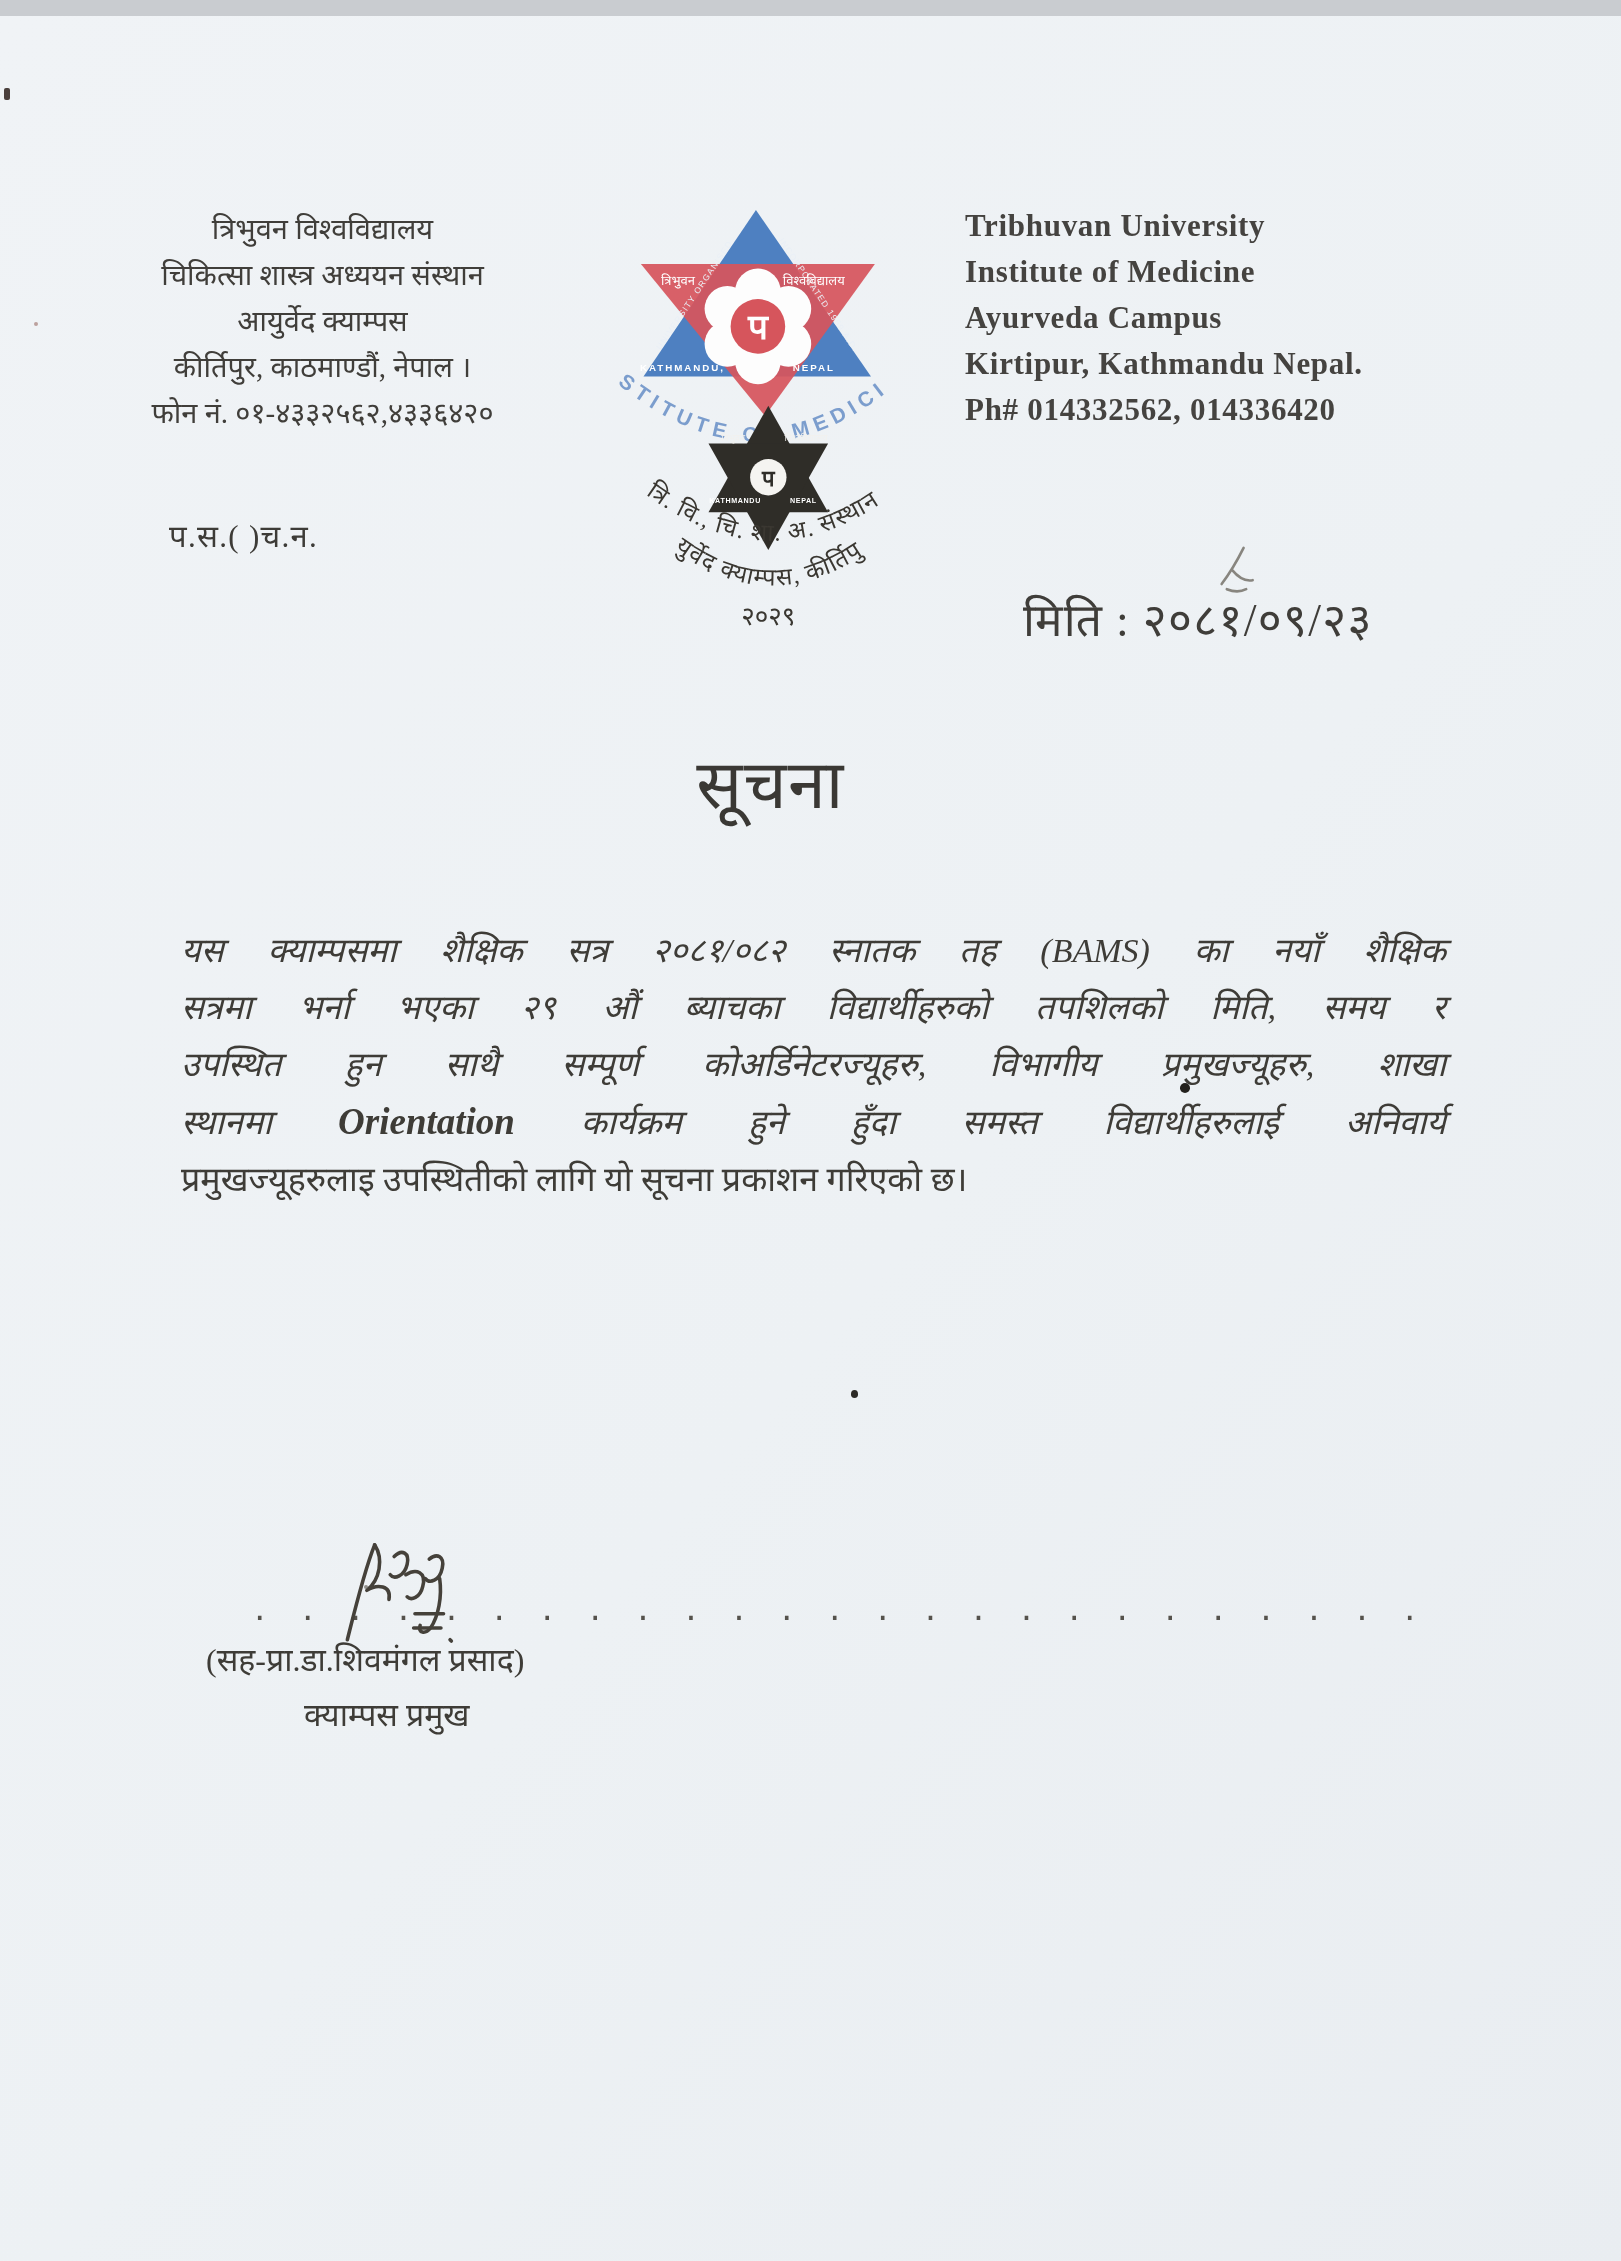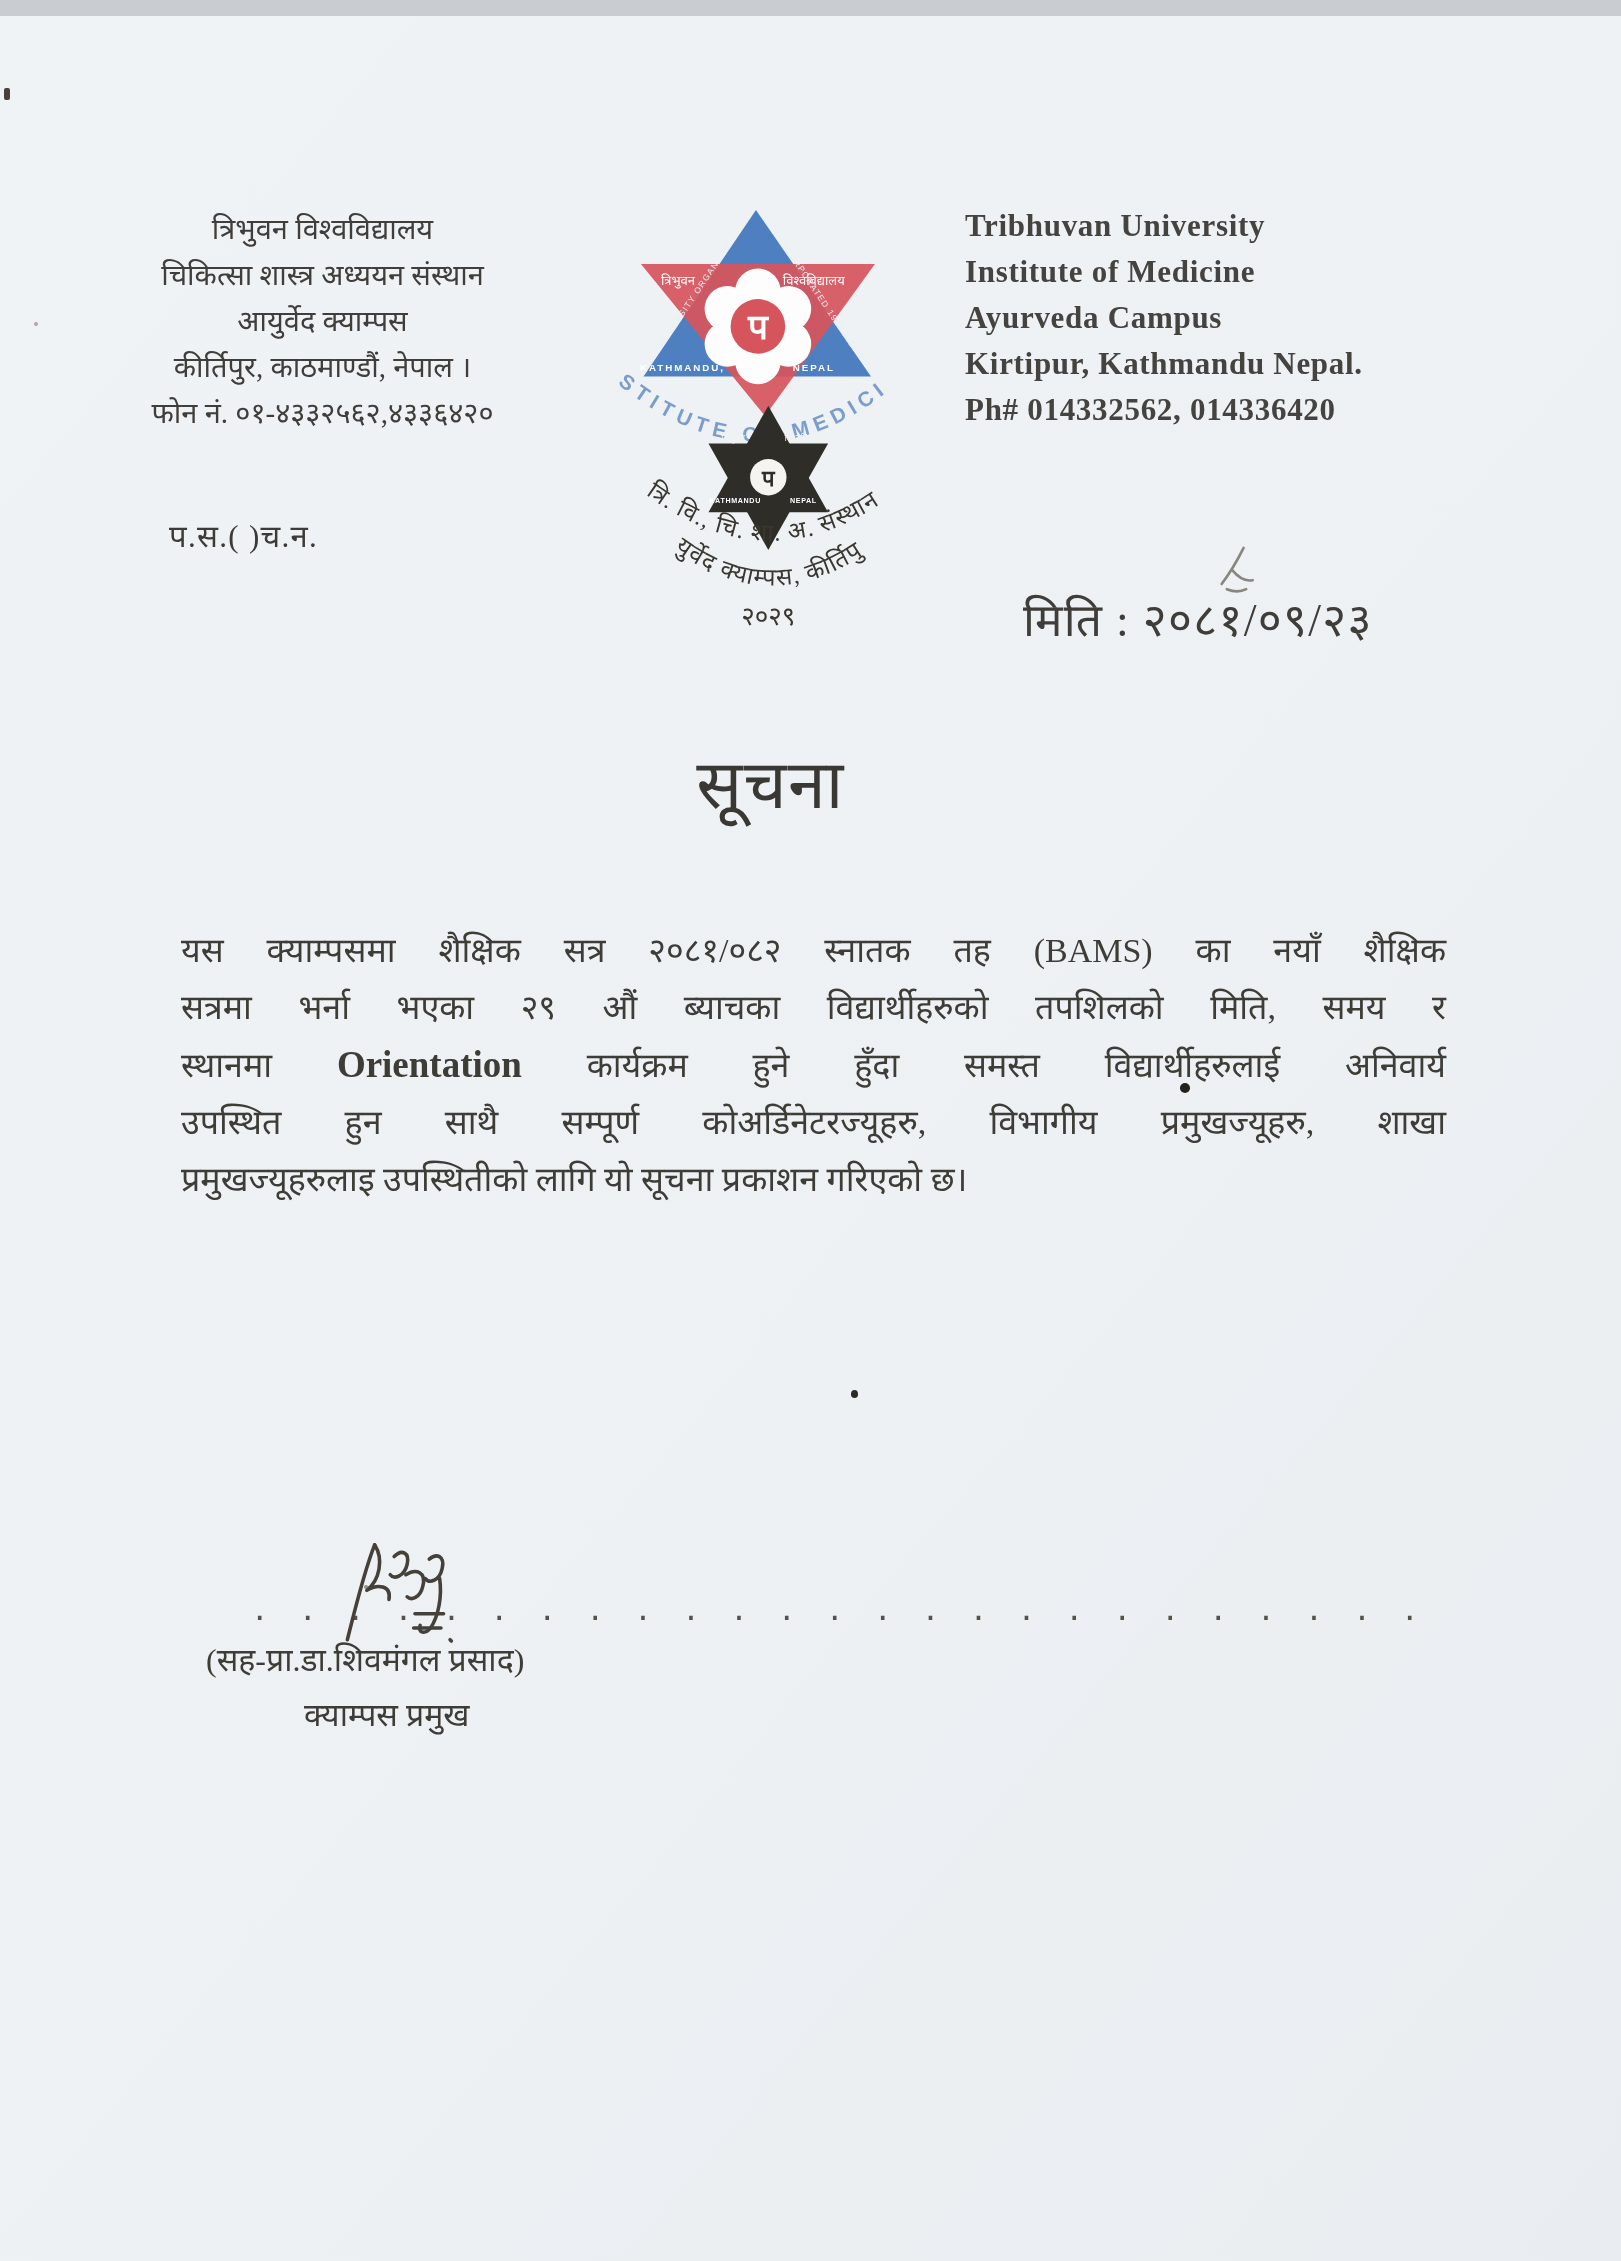--- a/index.html
+++ b/index.html
@@ -10,21 +10,21 @@
     color:#3d3b37;
     margin-top:16px;
   }
   .abs{position:absolute;}
   .hl{left:98px;top:190px;width:449px;text-align:center;font-size:29px;line-height:46px;color:#403e3a;}
   .hr{left:965px;top:187px;font-size:31px;font-weight:700;line-height:46px;color:#454340;letter-spacing:0.7px;}
   .ref{left:169px;top:498px;font-size:31px;letter-spacing:1.3px;}
   .date{left:1023px;top:571px;font-size:46px;letter-spacing:1.3px;color:#3f3d39;}
   .title{left:16px;top:719px;width:1509px;text-align:center;font-size:68px;font-weight:400;color:#3a3834;letter-spacing:1.3px;}
   .body-block{left:181px;top:906px;width:1265px;font-size:34px;line-height:57px;color:#3e3c37;}
-  .jline{text-align:justify;text-align-last:justify;}
+  .jline{text-align:justify;text-align-last:justify;font-style:italic;}
   .lline{text-align:left;}
   .orient{font-weight:700;font-size:37px;}
   .details{left:183px;top:1249px;font-size:34px;line-height:57px;color:#3e3c37;}
   .dots{left:251px;top:1577px;font-size:29px;letter-spacing:6.5px;color:#55524c;font-family:"DejaVu Sans Mono","Liberation Mono",monospace;}
   .sig-name{left:206px;top:1621px;font-size:32px;color:#3e3c37;}
   .sig-role{left:304px;top:1676px;font-size:32px;color:#3e3c37;}
   .speck{position:absolute;border-radius:50%;}
   svg text{font-family:"Liberation Sans","DejaVu Sans",sans-serif;}
   svg .dev{font-family:"Liberation Serif","DejaVu Serif",serif;}
 </style>
@@ -109,22 +109,22 @@
 
   <svg class="abs" style="left:1207px;top:528px" width="59" height="62" viewBox="0 0 90 96">
     <path d="M56 6 C 46 26 34 46 22 62 M38 40 C 48 52 60 58 70 56 M30 70 C 40 74 52 74 60 70" stroke="#6e6a62" stroke-width="4" fill="none" stroke-linecap="round" opacity="0.8"></path>
   </svg>
 
   <div class="abs title">सूचना</div>
 
   <div class="abs body-block">
     <div class="jline">यस क्याम्पसमा शैक्षिक सत्र २०८१/०८२ स्नातक तह  (BAMS) का नयाँ शैक्षिक</div>
     <div class="jline">सत्रमा भर्ना भएका २९ औं ब्याचका विद्यार्थीहरुको तपशिलको मिति, समय र</div>
+    <div class="jline">उपस्थित हुन साथै सम्पूर्ण कोअर्डिनेटरज्यूहरु, विभागीय प्रमुखज्यूहरु, शाखा</div>
     <div class="jline"><span>स्थानमा </span><span class="orient">Orientation</span><span> कार्यक्रम हुने हुँदा समस्त विद्यार्थीहरुलाई अनिवार्य</span></div>
-    <div class="jline">उपस्थित हुन साथै सम्पूर्ण कोअर्डिनेटरज्यूहरु, विभागीय प्रमुखज्यूहरु, शाखा</div>
     <div class="lline">प्रमुखज्यूहरुलाइ उपस्थितीको लागि यो सूचना प्रकाशन गरिएको छ।</div>
   </div>
 
 
   <div class="abs dots">. . . . . . . . . . . . . . . . . . . . . . . . .</div>
 
   <svg class="abs" style="left:338px;top:1521px" width="150" height="117" viewBox="0 0 230 180">
     <g stroke="#45413a" stroke-width="5.5" fill="none" stroke-linecap="round" stroke-linejoin="round">
       <path d="M14 158 C 26 110 40 52 56 12"></path>
       <path d="M56 12 C 70 34 64 66 44 82 C 60 72 82 74 78 96"></path>

